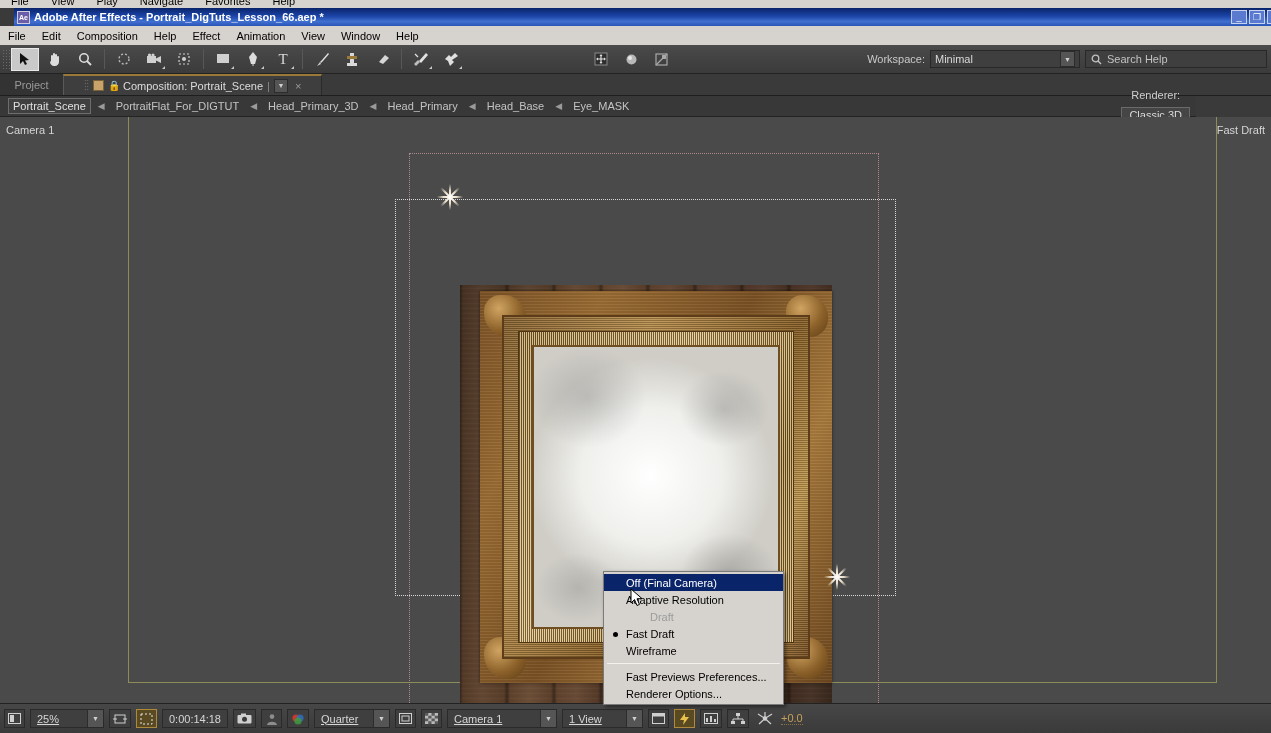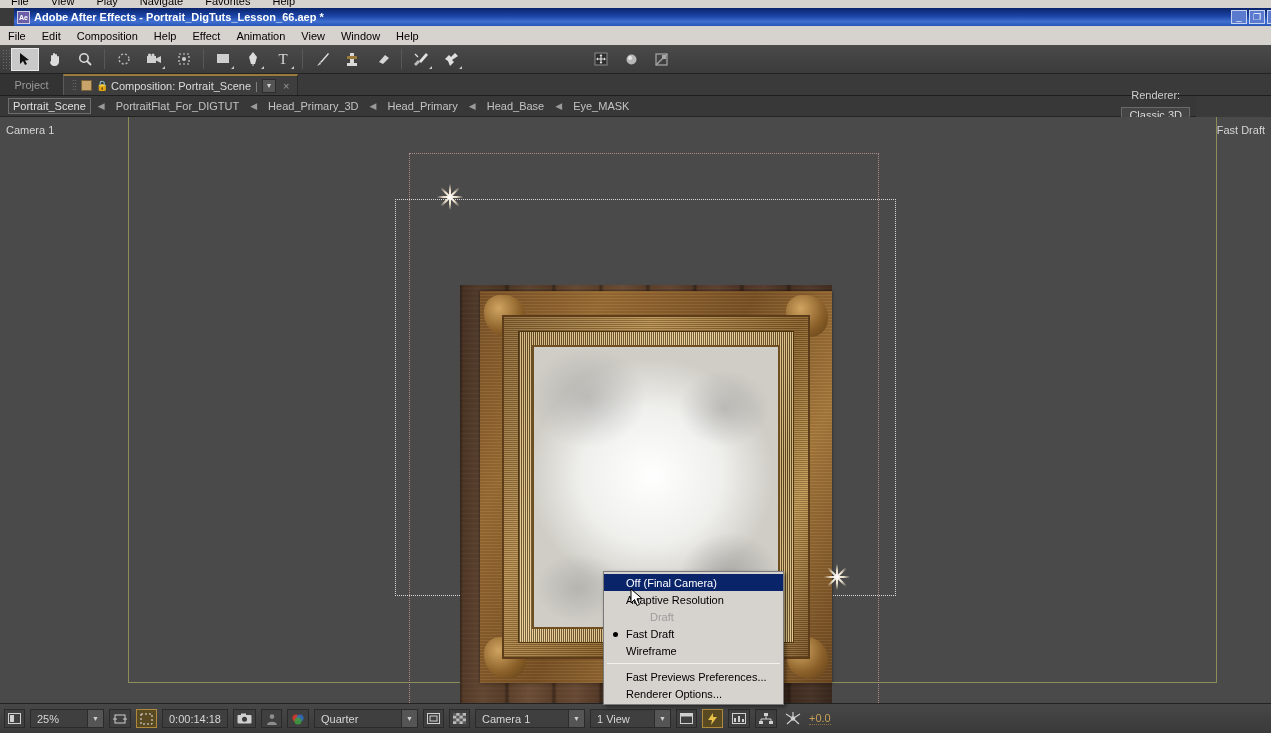--- a/index.html
+++ b/index.html
@@ -76,21 +76,21 @@
     display:flex;align-items:center;gap:5px;padding:0 5px;color:#c2c2c2;
   }
 
   
   #tabrow{
     position:absolute;left:0;top:74px;width:1271px;height:22px;
     background:#3a3a3a;display:flex;align-items:flex-end;
     border-bottom:1px solid #1e1e1e;
   }
   .ptab{
-    height:21px;display:flex;align-items:center;gap:4px;padding:0 8px;
+    height:21px;display:flex;align-items:center;gap:4px;padding:0 20px;
     color:#9a9a9a;font-size:11px;background:#333;margin-top:26px;
   }
   .ptab.active{
     background:#3e3e3e;color:#dcdcdc;border-top:2px solid #9a7a3a;
     border-left:1px solid #5a5a5a;border-right:1px solid #2a2a2a;
   }
   .tabgrip{width:5px;height:13px;
     background-image:radial-gradient(#777 0.8px,transparent 0.8px);
     background-size:2.5px 3px;}
   .sw-gold{width:11px;height:11px;background:#c8a46a;border:1px solid #7a6338;}
@@ -200,21 +200,21 @@
   }
   .bbtn.on{ border:1px solid #b08a3c; background:#5a4a22; }
   .bval{
     height:19px;background:#3f3f3f;border:1px solid #2a2a2a;color:#d6d6d6;
     display:flex;align-items:center;padding:0 6px;font-size:11px;
   }
   .bsel{
     height:19px;background:#3f3f3f;border:1px solid #2a2a2a;color:#d6d6d6;
     display:flex;align-items:center;font-size:11px;
   }
-  .bsel .txt{ padding:0 6px; }
+  .bsel .txt{ padding:0 6px;text-decoration:underline; }
   .bsel .arw{
     margin-left:auto;width:16px;height:17px;background:#555;border-left:1px solid #2c2c2c;
     display:flex;align-items:center;justify-content:center;font-size:7px;color:#d0d0d0;
   }
   #exposure{ color:#c8a057; font-size:11px; border-bottom:1px dotted #8a7340; }
 
   
   #ctxmenu{
     position:absolute;left:603px;top:571px;width:181px;
     background:#d6d3ce;border:1px solid #7a7a7a;
@@ -381,20 +381,34 @@
       </svg>
   </div>
   <div class="tool">
     <svg width="13" height="13" viewBox="0 0 13 13">
         <rect x="1" y="1" width="11" height="11" fill="none" stroke="#a8a8a8" stroke-width="1.2"></rect>
         <path d="M1 12 L12 1" stroke="#a8a8a8" stroke-width="1.2"></path>
         <rect x="7" y="2" width="4" height="4" fill="#a8a8a8"></rect>
       </svg>
   </div>
 
+  <div id="ws-wrap">
+    <span class="lbl">Workspace:</span>
+    <div class="ddbox" style="width:150px">
+      <span>Minimal</span>
+      <span class="ddarrow">▼</span>
+    </div>
+    <div id="search-help">
+      <svg width="11" height="11" viewBox="0 0 11 11">
+          <circle cx="4.5" cy="4.5" r="3.3" fill="none" stroke="#c2c2c2" stroke-width="1.3"></circle>
+          <line x1="7" y1="7" x2="10" y2="10" stroke="#c2c2c2" stroke-width="1.4"></line>
+        </svg>
+      <span>Search Help</span>
+    </div>
+  </div>
 </div>
 
 <div id="tabrow">
   <div class="ptab" style="width:63px;justify-content:center;">
     <span>Project</span>
   </div>
   <div class="ptab active">
     <span class="tabgrip"></span>
     <span class="sw-gold"></span>
     <span class="lockico">🔒</span>
@@ -526,21 +540,21 @@
         <path d="M1 12 C1 7.5 11 7.5 11 12 Z" fill="#8d8d8d"></path>
       </svg>
   </div>
   <div class="bbtn">
     <svg width="14" height="12" viewBox="0 0 14 12">
         <circle cx="5" cy="5" r="3.6" fill="#c8392b"></circle>
         <circle cx="9" cy="5" r="3.6" fill="#2f6fbf" fill-opacity=".85"></circle>
         <circle cx="7" cy="8" r="3.6" fill="#3e9b3e" fill-opacity=".85"></circle>
       </svg>
   </div>
-  <div class="bsel" style="width:104px">
+  <div class="bsel" style="width:76px">
     <span class="txt">Quarter</span>
     <span class="arw">▼</span>
   </div>
   <div class="bbtn">
     <svg width="13" height="11" viewBox="0 0 13 11">
         <rect x="0.5" y="0.5" width="12" height="10" fill="none" stroke="#cfcfcf"></rect>
         <rect x="3" y="3" width="7" height="5" fill="none" stroke="#cfcfcf"></rect>
       </svg>
   </div>
   <div class="bbtn">

